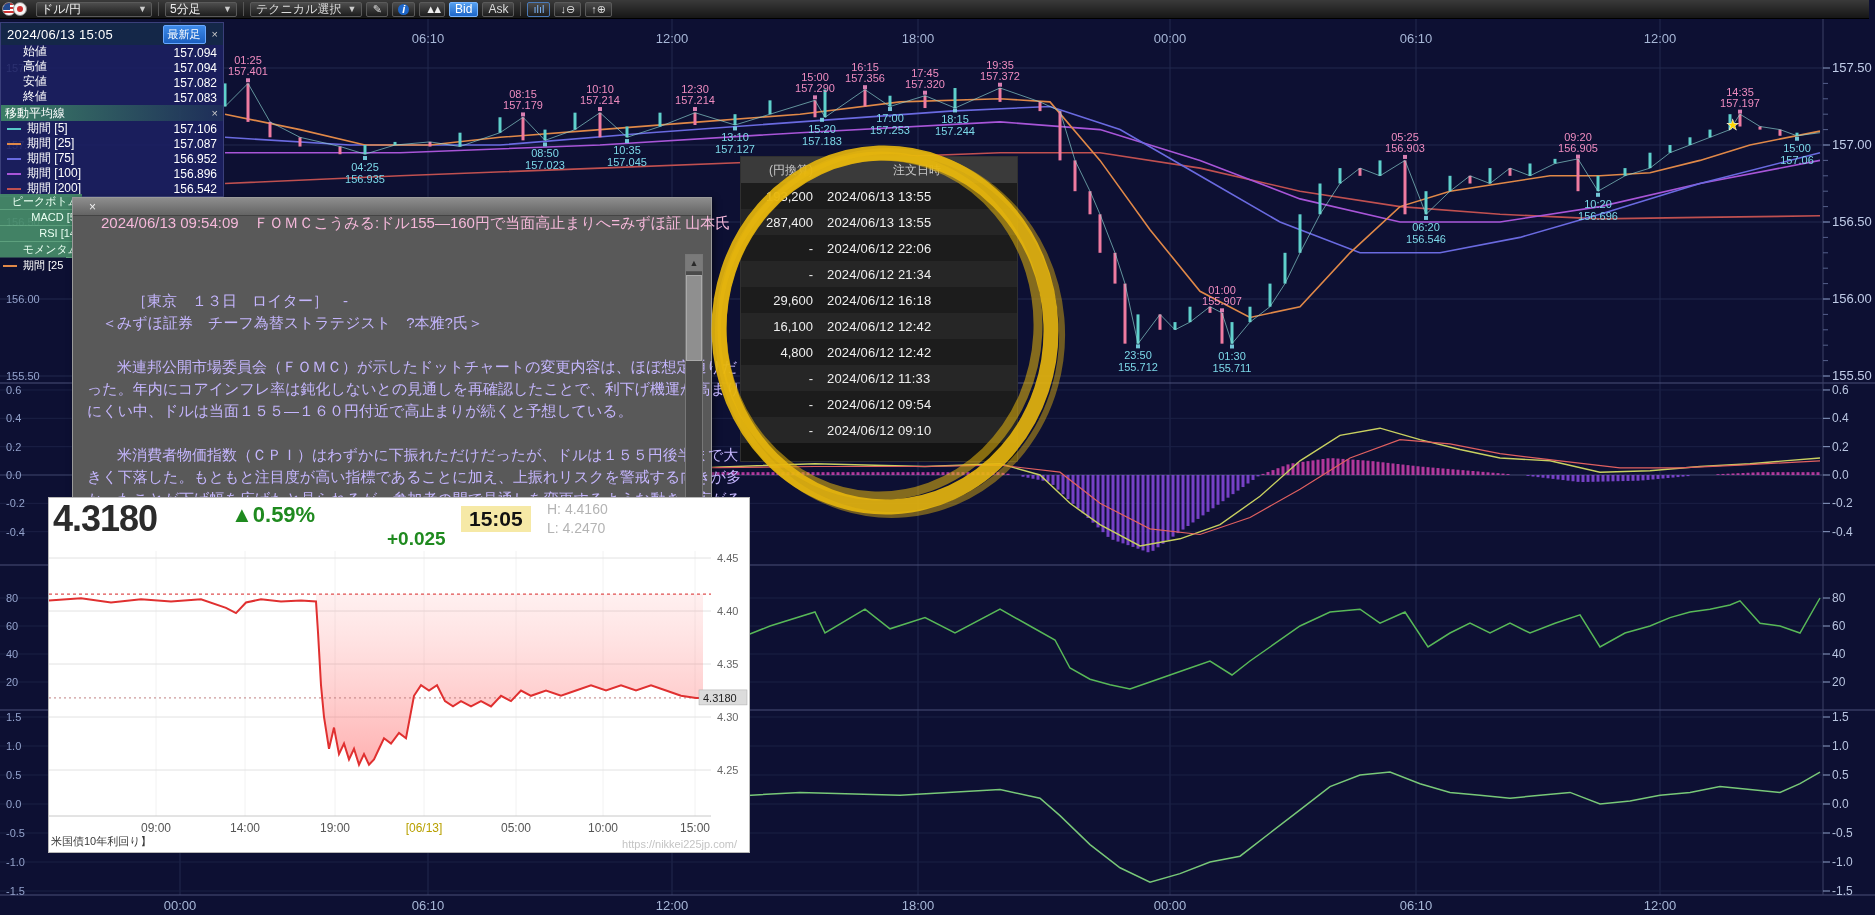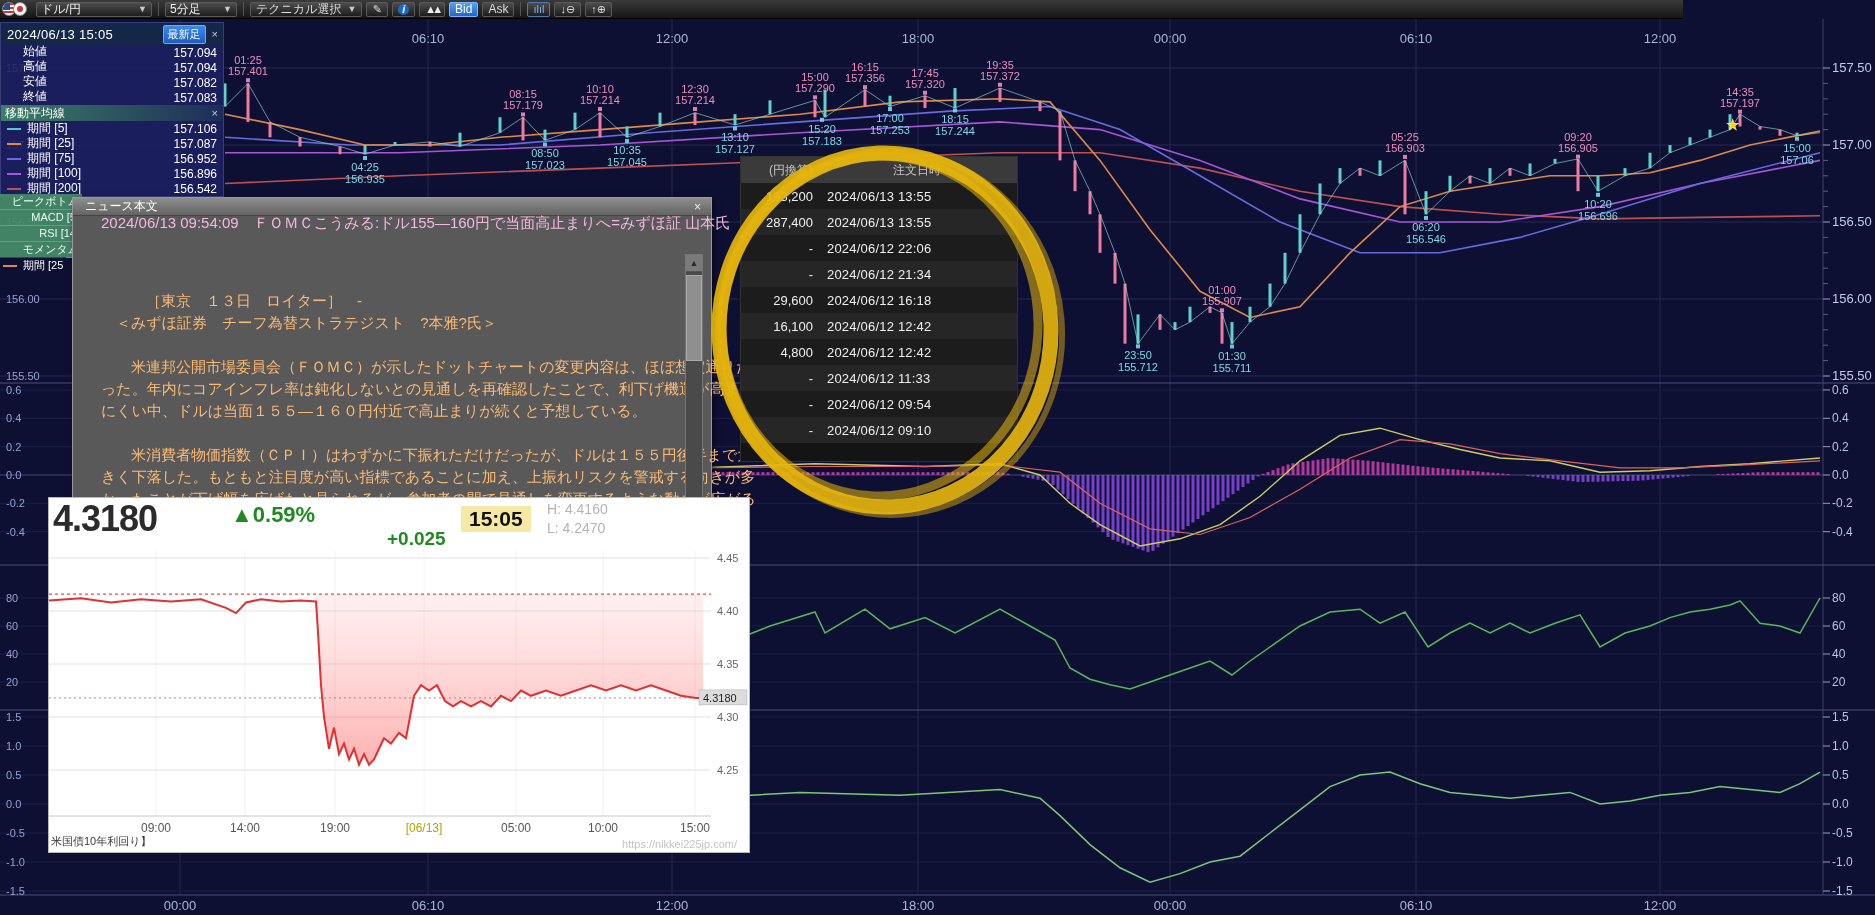--- a/index.html
+++ b/index.html
@@ -1,20 +1,20 @@
 <!DOCTYPE html>
 <html><head>
 <meta charset="utf-8">
 <style>
   html,body{margin:0;padding:0;background:#000;}
   .screen{position:relative;width:1875px;height:915px;overflow:hidden;
     background:#0d1033;font-family:"Liberation Sans","DejaVu Sans",sans-serif;
     -webkit-font-smoothing:antialiased;}
   
-  .toolbar{position:absolute;left:0;top:0;width:1683px;height:19px;z-index:70;
+  .toolbar{position:absolute;left:0;top:0;width:1869px;height:19px;z-index:70;
     background:linear-gradient(#3a3a3a,#161616);border-bottom:1px solid #000;
     display:flex;align-items:center;gap:4px;padding-left:2px;box-sizing:border-box;color:#eee;font-size:12px;}
   .flags{display:flex;align-items:center;width:30px;height:15px;position:relative;}
   .flag{width:14px;height:14px;border-radius:50%;border:1px solid #888;box-sizing:border-box;}
   .flag.us{background:repeating-linear-gradient(#c33 0 2px,#fff 2px 4px);position:relative;overflow:hidden;}
   .flag.us::after{content:"";position:absolute;left:0;top:0;width:7px;height:7px;background:#224a8f;}
   .flag.jp{background:#f5f5f5;position:relative;margin-left:-3px;}
   .flag.jp::after{content:"";position:absolute;left:3px;top:3px;width:6px;height:6px;border-radius:50%;background:#d03030;}
   .tb-select{height:15px;display:flex;align-items:center;justify-content:space-between;
     background:linear-gradient(#4d4d4d,#1d1d1d);border:1px solid #5a5a5a;border-radius:2px;
@@ -50,21 +50,21 @@
   .momrow{position:absolute;left:0;top:257px;z-index:21;display:flex;align-items:center;
     font-size:11px;color:#fff;padding:1px 3px;background:rgba(13,16,51,.6);}
   
   .news{position:absolute;left:72px;top:197px;width:640px;height:312px;z-index:25;
     background:#595959;border:1px solid #9a9a9a;box-sizing:border-box;box-shadow:2px 2px 6px rgba(0,0,0,.5);}
   .ntitle{height:17px;background:linear-gradient(#8d8d8d,#646464);display:flex;align-items:center;
     color:#fff;font-size:12px;padding:0 6px 0 12px;border-bottom:1px solid #444;}
   .ntitle .t{flex:1;}
   .nx{color:#f0f0f0;font-size:12px;padding:0 4px;}
   .nheadline{position:absolute;left:28px;top:16px;width:580px;color:#f5b8da;font-size:15px;white-space:nowrap;}
-  .nbody{position:absolute;left:28px;top:92px;width:600px;color:#fdba74;font-size:15px;line-height:22px;white-space:pre;}
+  .nbody{position:absolute;left:14px;top:92px;width:600px;color:#c4b5fd;font-size:15px;line-height:22px;white-space:pre;}
   .nscroll{position:absolute;right:8px;top:56px;width:16px;bottom:8px;background:#4a4a4a;border:1px solid #777;}
   .narrow{height:16px;background:#7a7a7a;color:#2a2a2a;font-size:9px;text-align:center;line-height:16px;border-bottom:1px solid #555;}
   .nthumb{position:absolute;left:0;top:20px;width:100%;height:86px;background:#8f8f8f;border:1px solid #aaa;box-sizing:border-box;}
   
   .otable{position:absolute;left:740px;top:156px;width:276px;height:304px;z-index:30;
     background:#141414;border:1px solid #303030;font-size:13px;color:#eee;}
   .ohead{display:flex;height:26px;background:#3a3a3a;color:#c8c8c8;font-size:12px;align-items:center;}
   .ohead .c1{width:72px;text-align:right;padding-right:4px;}
   .ohead .c2{flex:1;text-align:center;}
   .orow{display:flex;height:26px;align-items:center;}
@@ -777,21 +777,20 @@
     <div class="indchip">RSI [14]</div>
     <div class="indchip">モメンタム</div>
   </div>
   <div class="momrow">
     <span class="dash" id="momdash" style="background: rgb(224, 136, 72);"></span>
     <span>期間 [25</span>
   </div>
 
   <div class="news">
     <div class="ntitle">
-      <span class="t">ニュース本文</span>
       <span class="nx">×</span>
     </div>
     <div class="nheadline">2024/06/13 09:54:09　ＦＯＭＣこうみる:ドル155―160円で当面高止まりへ=みずほ証 山本氏</div>
     <div class="nbody" id="newsbody"><div style="height: 22px;">　　　［東京　１３日　ロイター］　-</div><div style="height: 22px;">　＜みずほ証券　チーフ為替ストラテジスト　?本雅?氏＞</div><div style="height: 22px;"></div><div style="height: 22px;">　　米連邦公開市場委員会（ＦＯＭＣ）が示したドットチャートの変更内容は、ほぼ想定通りだ</div><div style="height: 22px;">った。年内にコアインフレ率は鈍化しないとの見通しを再確認したことで、利下げ機運が高まり</div><div style="height: 22px;">にくい中、ドルは当面１５５―１６０円付近で高止まりが続くと予想している。</div><div style="height: 22px;"></div><div style="height: 22px;">　　米消費者物価指数（ＣＰＩ）はわずかに下振れただけだったが、ドルは１５５円後半まで大</div><div style="height: 22px;">きく下落した。もともと注目度が高い指標であることに加え、上振れリスクを警戒する向きが多</div><div style="height: 22px;">かったことが下げ幅を広げたと見られるが、参加者の間で見通しを変更するような動きが広がる</div><div style="height: 22px;">内容ではなかった。ドルの上値がやや鈍い印象を受ける。</div></div>
     <div class="nscroll">
       <div class="narrow">▲</div>
       <div class="nthumb"></div>
     </div>
   </div>
 

